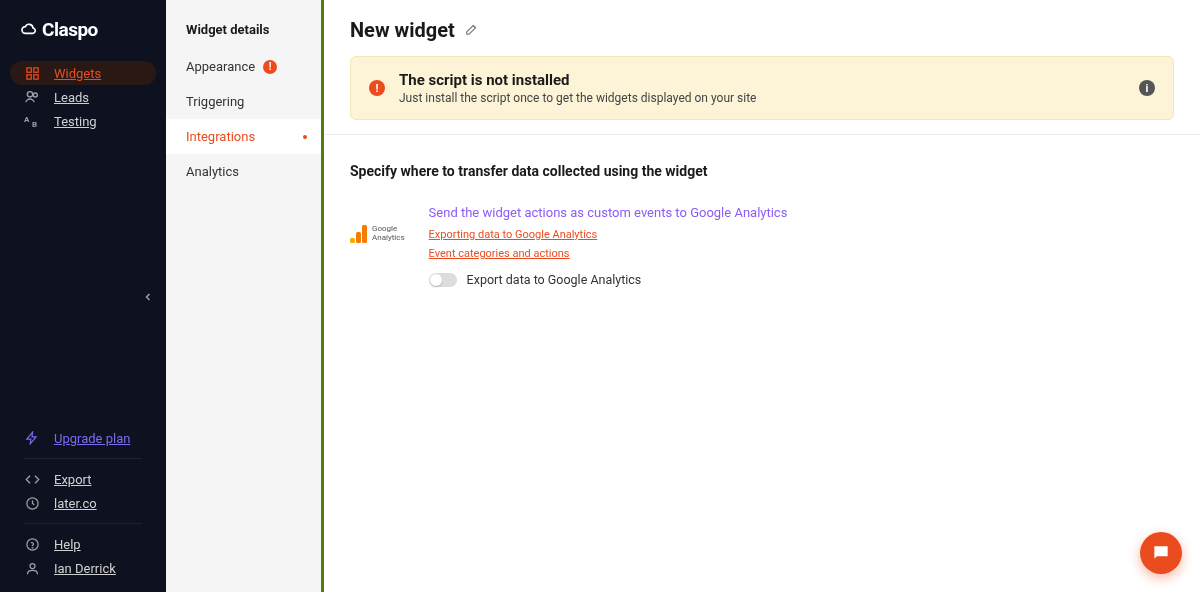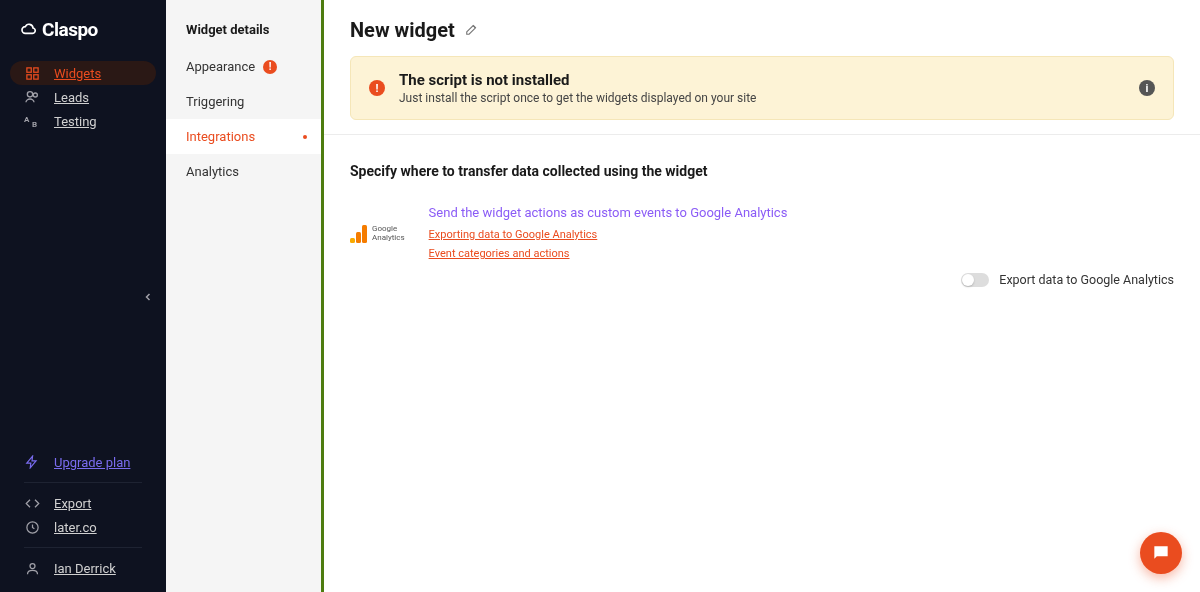--- a/index.html
+++ b/index.html
@@ -51,21 +51,21 @@
   .ga-icon { position: relative; width: 18px; height: 18px; }
   .ga-bar { position: absolute; bottom: 0; width: 5px; border-radius: 1.5px; }
   .ga-b1 { left: 0; height: 5px; background: #f9ab00; }
   .ga-b2 { left: 6px; height: 11px; background: #f57c00; }
   .ga-b3 { left: 12px; height: 18px; background: #f57c00; }
   .ga-text { font-size: 8px; line-height: 1.1; color: #555; }
   
   .integration-body { flex: 1; display: flex; flex-direction: column; gap: 6px; }
   .integration-desc { font-size: 13px; color: #8b5cf6; margin-bottom: 2px; }
   .link { font-size: 11px; color: #ea4c1f; text-decoration: underline; cursor: pointer; width: fit-content; }
-  .toggle-row { display: flex; align-items: center; gap: 10px; margin-top: 6px; justify-content: flex-end; }
+  .toggle-row { display: flex; align-items: center; gap: 10px; margin-top: 6px; }
   .toggle { width: 28px; height: 14px; background: #ddd; border-radius: 10px; position: relative; cursor: pointer; flex: none; }
   .toggle-knob { position: absolute; left: 1px; top: 1px; width: 12px; height: 12px; background: #fff; border-radius: 50%; box-shadow: 0 1px 2px rgba(0,0,0,0.2); }
   .toggle-label { font-size: 12.5px; color: #333; }
   
   
   .chat-fab { position: absolute; right: 18px; bottom: 18px; width: 42px; height: 42px; border-radius: 50%; background: #ea4c1f; display: flex; align-items: center; justify-content: center; color: #fff; cursor: pointer; box-shadow: 0 4px 12px rgba(234,76,31,0.4); }
 </style>
 </head>
 <body>
 
@@ -138,20 +138,30 @@
     <div class="nav-item">
       <span class="nav-icon">
         <svg width="15" height="15" viewBox="0 0 24 24" fill="none" stroke="currentColor" stroke-width="2">
             <circle cx="12" cy="12" r="9"></circle>
             <path d="M12 7v5l3 2"></path>
           </svg>
       </span>
       <span>later.co</span>
     </div>
     <div class="divider"></div>
+    <div class="nav-item">
+      <span class="nav-icon">
+        <svg width="15" height="15" viewBox="0 0 24 24" fill="none" stroke="currentColor" stroke-width="2">
+            <circle cx="12" cy="12" r="9"></circle>
+            <path d="M9.5 9.5a2.5 2.5 0 0 1 4 2c0 1.5-2 2-2 3"></path>
+            <circle cx="12" cy="17" r="0.5" fill="currentColor"></circle>
+          </svg>
+      </span>
+      <span>Help</span>
+    </div>
     <div class="nav-item">
       <span class="nav-icon">
         <svg width="15" height="15" viewBox="0 0 24 24" fill="none" stroke="currentColor" stroke-width="2">
             <circle cx="12" cy="8" r="4"></circle>
             <path d="M4 21c0-4 4-6 8-6s8 2 8 6"></path>
           </svg>
       </span>
       <span>Ian Derrick</span>
     </div>
   </div>

